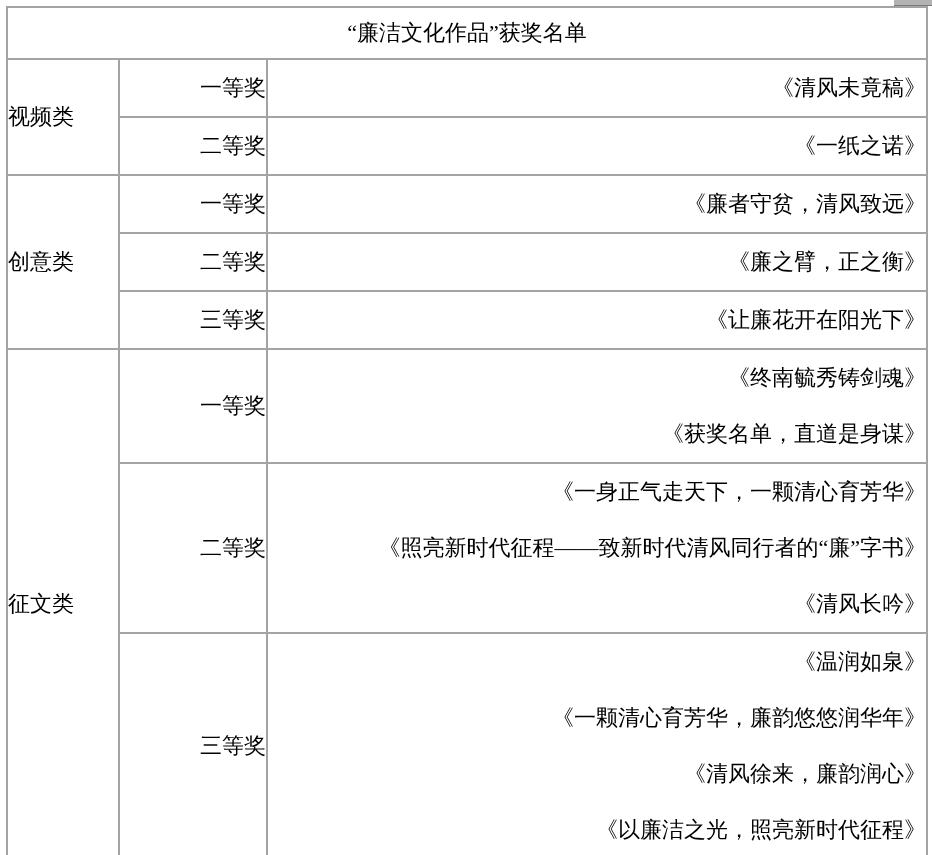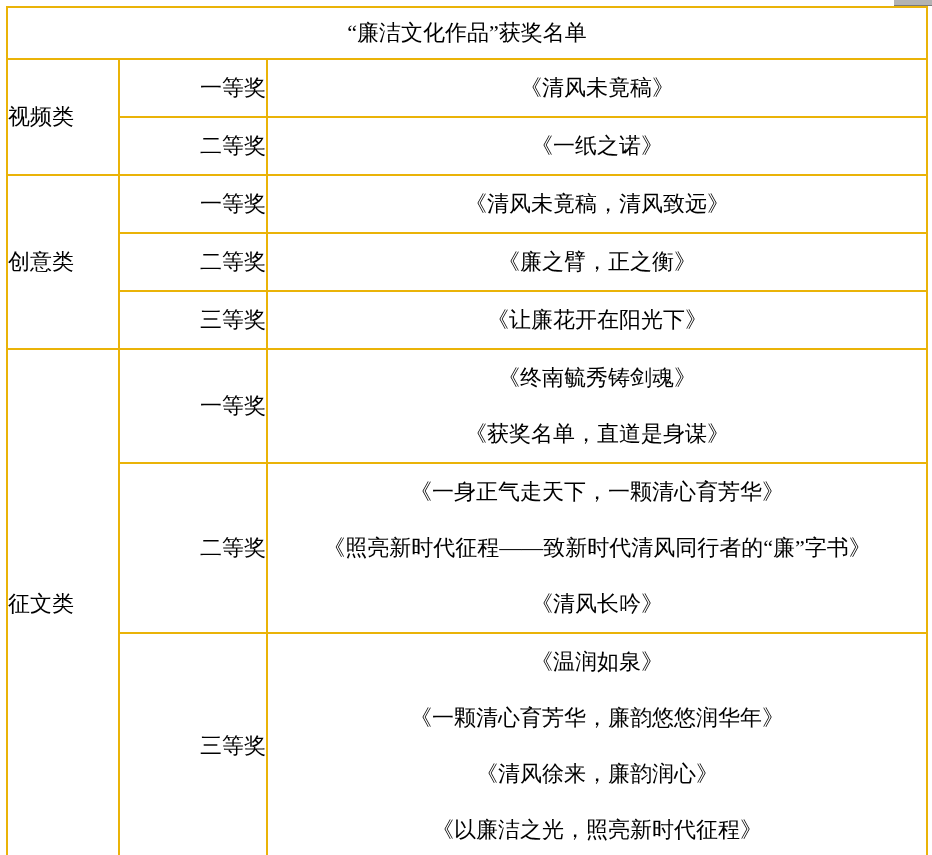--- a/index.html
+++ b/index.html
@@ -28,21 +28,21 @@
   }
   table.awards {
     position: absolute;
     left: 6px;
     top: 6px;
     width: 920px;
     border-collapse: collapse;
     table-layout: fixed;
   }
   table.awards td {
-    border: 2px solid #eab308;
+    border: 2px solid #a3a3a3;
     font-size: 22px;
     vertical-align: middle;
     background: #ffffff;
     padding: 0;
   }
   col.c-cat   { width: 112px; }
   col.c-award { width: 148px; }
   col.c-work  { width: 660px; }
 
   td.title-cell {
@@ -52,21 +52,21 @@
   }
   td.cat-cell {
     text-align: left;
   }
   td.award-cell {
     padding-left: 16px;
     text-align: right;
   }
   td.works-cell {
     padding-left: 17px;
-    text-align: center;
+    text-align: right;
   }
   .work-line {
     line-height: 56px;
     white-space: nowrap;
   }
   tr.r-single   td { height: 55px; }
   tr.r-single2  td { height: 56px; }
   tr.r-double   td { height: 111px; }
   tr.r-triple   td { height: 167px; }
   tr.r-quad     td { height: 221px; }
@@ -100,21 +100,21 @@
         <td class="award-cell">二等奖</td>
         <td class="works-cell">
           <div class="work-line">《一纸之诺》</div>
         </td>
       </tr>
 
       <tr class="r-single">
         <td class="cat-cell" rowspan="3">创意类</td>
         <td class="award-cell">一等奖</td>
         <td class="works-cell">
-          <div class="work-line">《清风未竟稿，清风致远》</div>
+          <div class="work-line">《廉者守贫，清风致远》</div>
         </td>
       </tr>
       <tr class="r-single2">
         <td class="award-cell">二等奖</td>
         <td class="works-cell">
           <div class="work-line">《廉之臂，正之衡》</div>
         </td>
       </tr>
       <tr class="r-single2">
         <td class="award-cell">三等奖</td>

